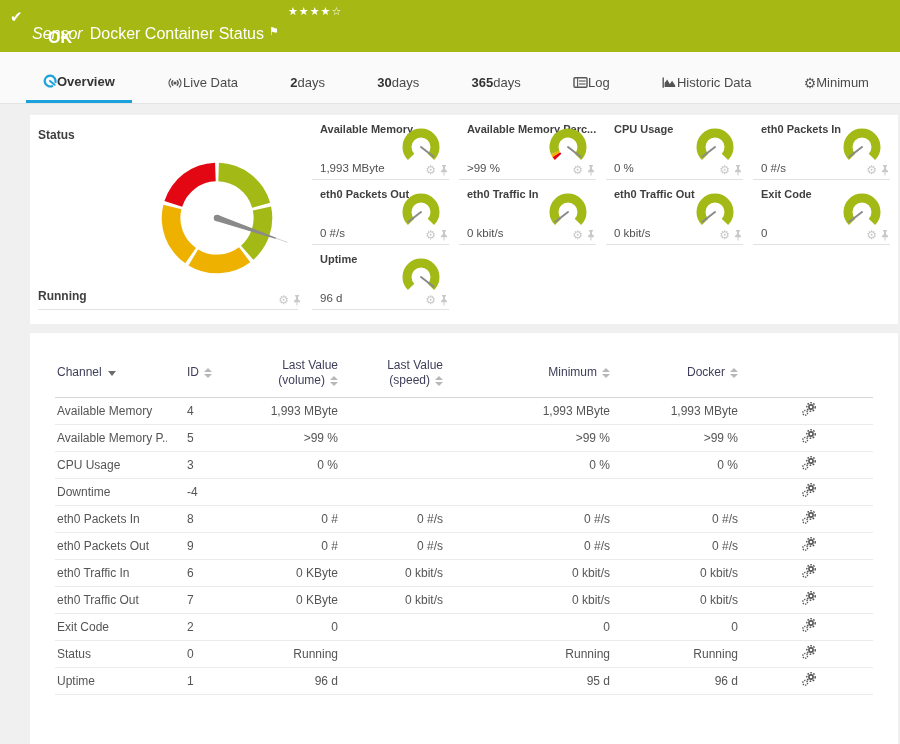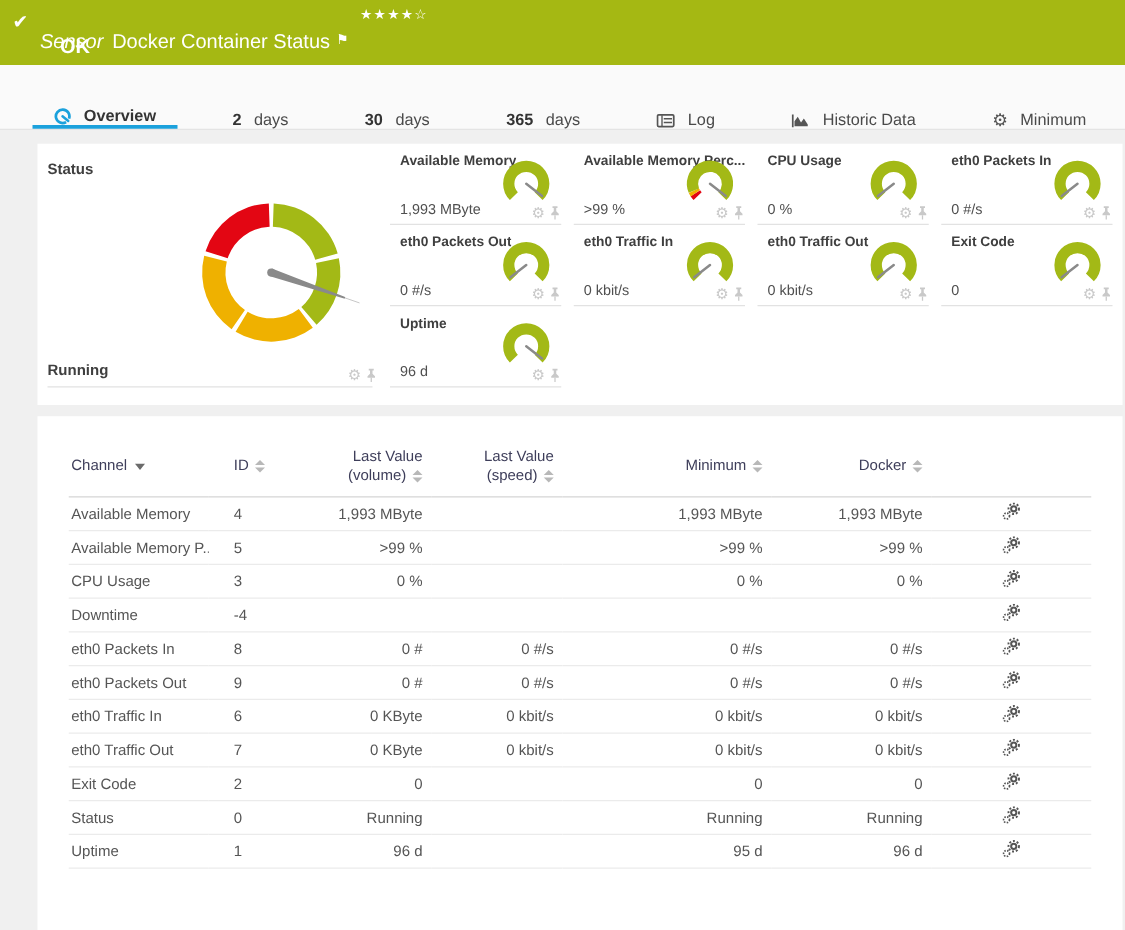--- a/index.html
+++ b/index.html
@@ -15,21 +15,21 @@
   .hdr .check{position:absolute;left:10px;top:8px;font-size:15px}
   .hdr .titleline{position:absolute;left:32px;top:25px;font-size:16px;white-space:nowrap}
   .hdr .kind{font-style:italic;margin-right:7px}
   .hdr .flag{font-size:11px;vertical-align:top;margin-left:5px}
   .hdr .stars{position:absolute;left:288px;top:5px;font-size:11px;letter-spacing:1px}
   .hdr .okstatus{position:absolute;left:48px;top:29px;font-size:16px;font-weight:bold}
 
   
   .tabbar{height:52px;background:#fafafa;border-bottom:1px solid #e4e4e4;display:flex;
           justify-content:space-between;padding:10px 14px 0 26px}
-  .tab{display:flex;align-items:flex-end;gap:10px;padding:0 17px;font-size:13px;color:#4a4a4a;cursor:pointer}
+  .tab{display:flex;align-items:center;gap:0;padding:0 17px;font-size:13px;color:#4a4a4a;cursor:pointer}
   .tab.active{border-bottom:3px solid var(--accent-blue)}
   .tab.active .tlabel{font-weight:bold;color:#333}
   .tab .tnum{font-weight:bold;color:#333}
   .tab svg{flex:0 0 auto}
   .tab .gearchar{font-size:14px;color:#555;line-height:1}
 
   
   .panel{background:#fff;margin:0 2px 0 30px}
   .panel.gauges{margin-top:11px;height:209px}
   .panel.table{margin-top:9px;height:440px}
@@ -79,20 +79,30 @@
   <span class="okstatus">OK</span>
 </div>
 
 <div class="tabbar">
   <div class="tab active">
     <svg width="14" height="14" viewBox="0 0 14 14">
       <path d="M9.9,11.7 A5.4,5.4 0 1 1 12.2,8.9" fill="none" stroke="var(--accent-blue)" stroke-width="2.2"></path>
       <line x1="7" y1="7" x2="11.6" y2="10.8" stroke="var(--accent-blue)" stroke-width="2" stroke-linecap="round"></line>
     </svg>
     <span class="tlabel">Overview</span>
+  </div>
+  <div class="tab">
+    <svg width="16" height="14" viewBox="0 0 16 14">
+      <circle cx="8" cy="7" r="1.6" fill="#555"></circle>
+      <path d="M5.8,4.7 A3.4,3.4 0 0 0 5.8,9.3" fill="none" stroke="#555" stroke-width="1.3" stroke-linecap="round"></path>
+      <path d="M3.6,3.1 A5.8,5.8 0 0 0 3.6,10.9" fill="none" stroke="#555" stroke-width="1.3" stroke-linecap="round"></path>
+      <path d="M10.2,4.7 A3.4,3.4 0 0 1 10.2,9.3" fill="none" stroke="#555" stroke-width="1.3" stroke-linecap="round"></path>
+      <path d="M12.4,3.1 A5.8,5.8 0 0 1 12.4,10.9" fill="none" stroke="#555" stroke-width="1.3" stroke-linecap="round"></path>
+    </svg>
+    <span class="tlabel">Live Data</span>
   </div>
   <div class="tab">
     <span class="tnum">2</span>
     <span class="tlabel">days</span>
   </div>
   <div class="tab">
     <span class="tnum">30</span>
     <span class="tlabel">days</span>
   </div>
   <div class="tab">

